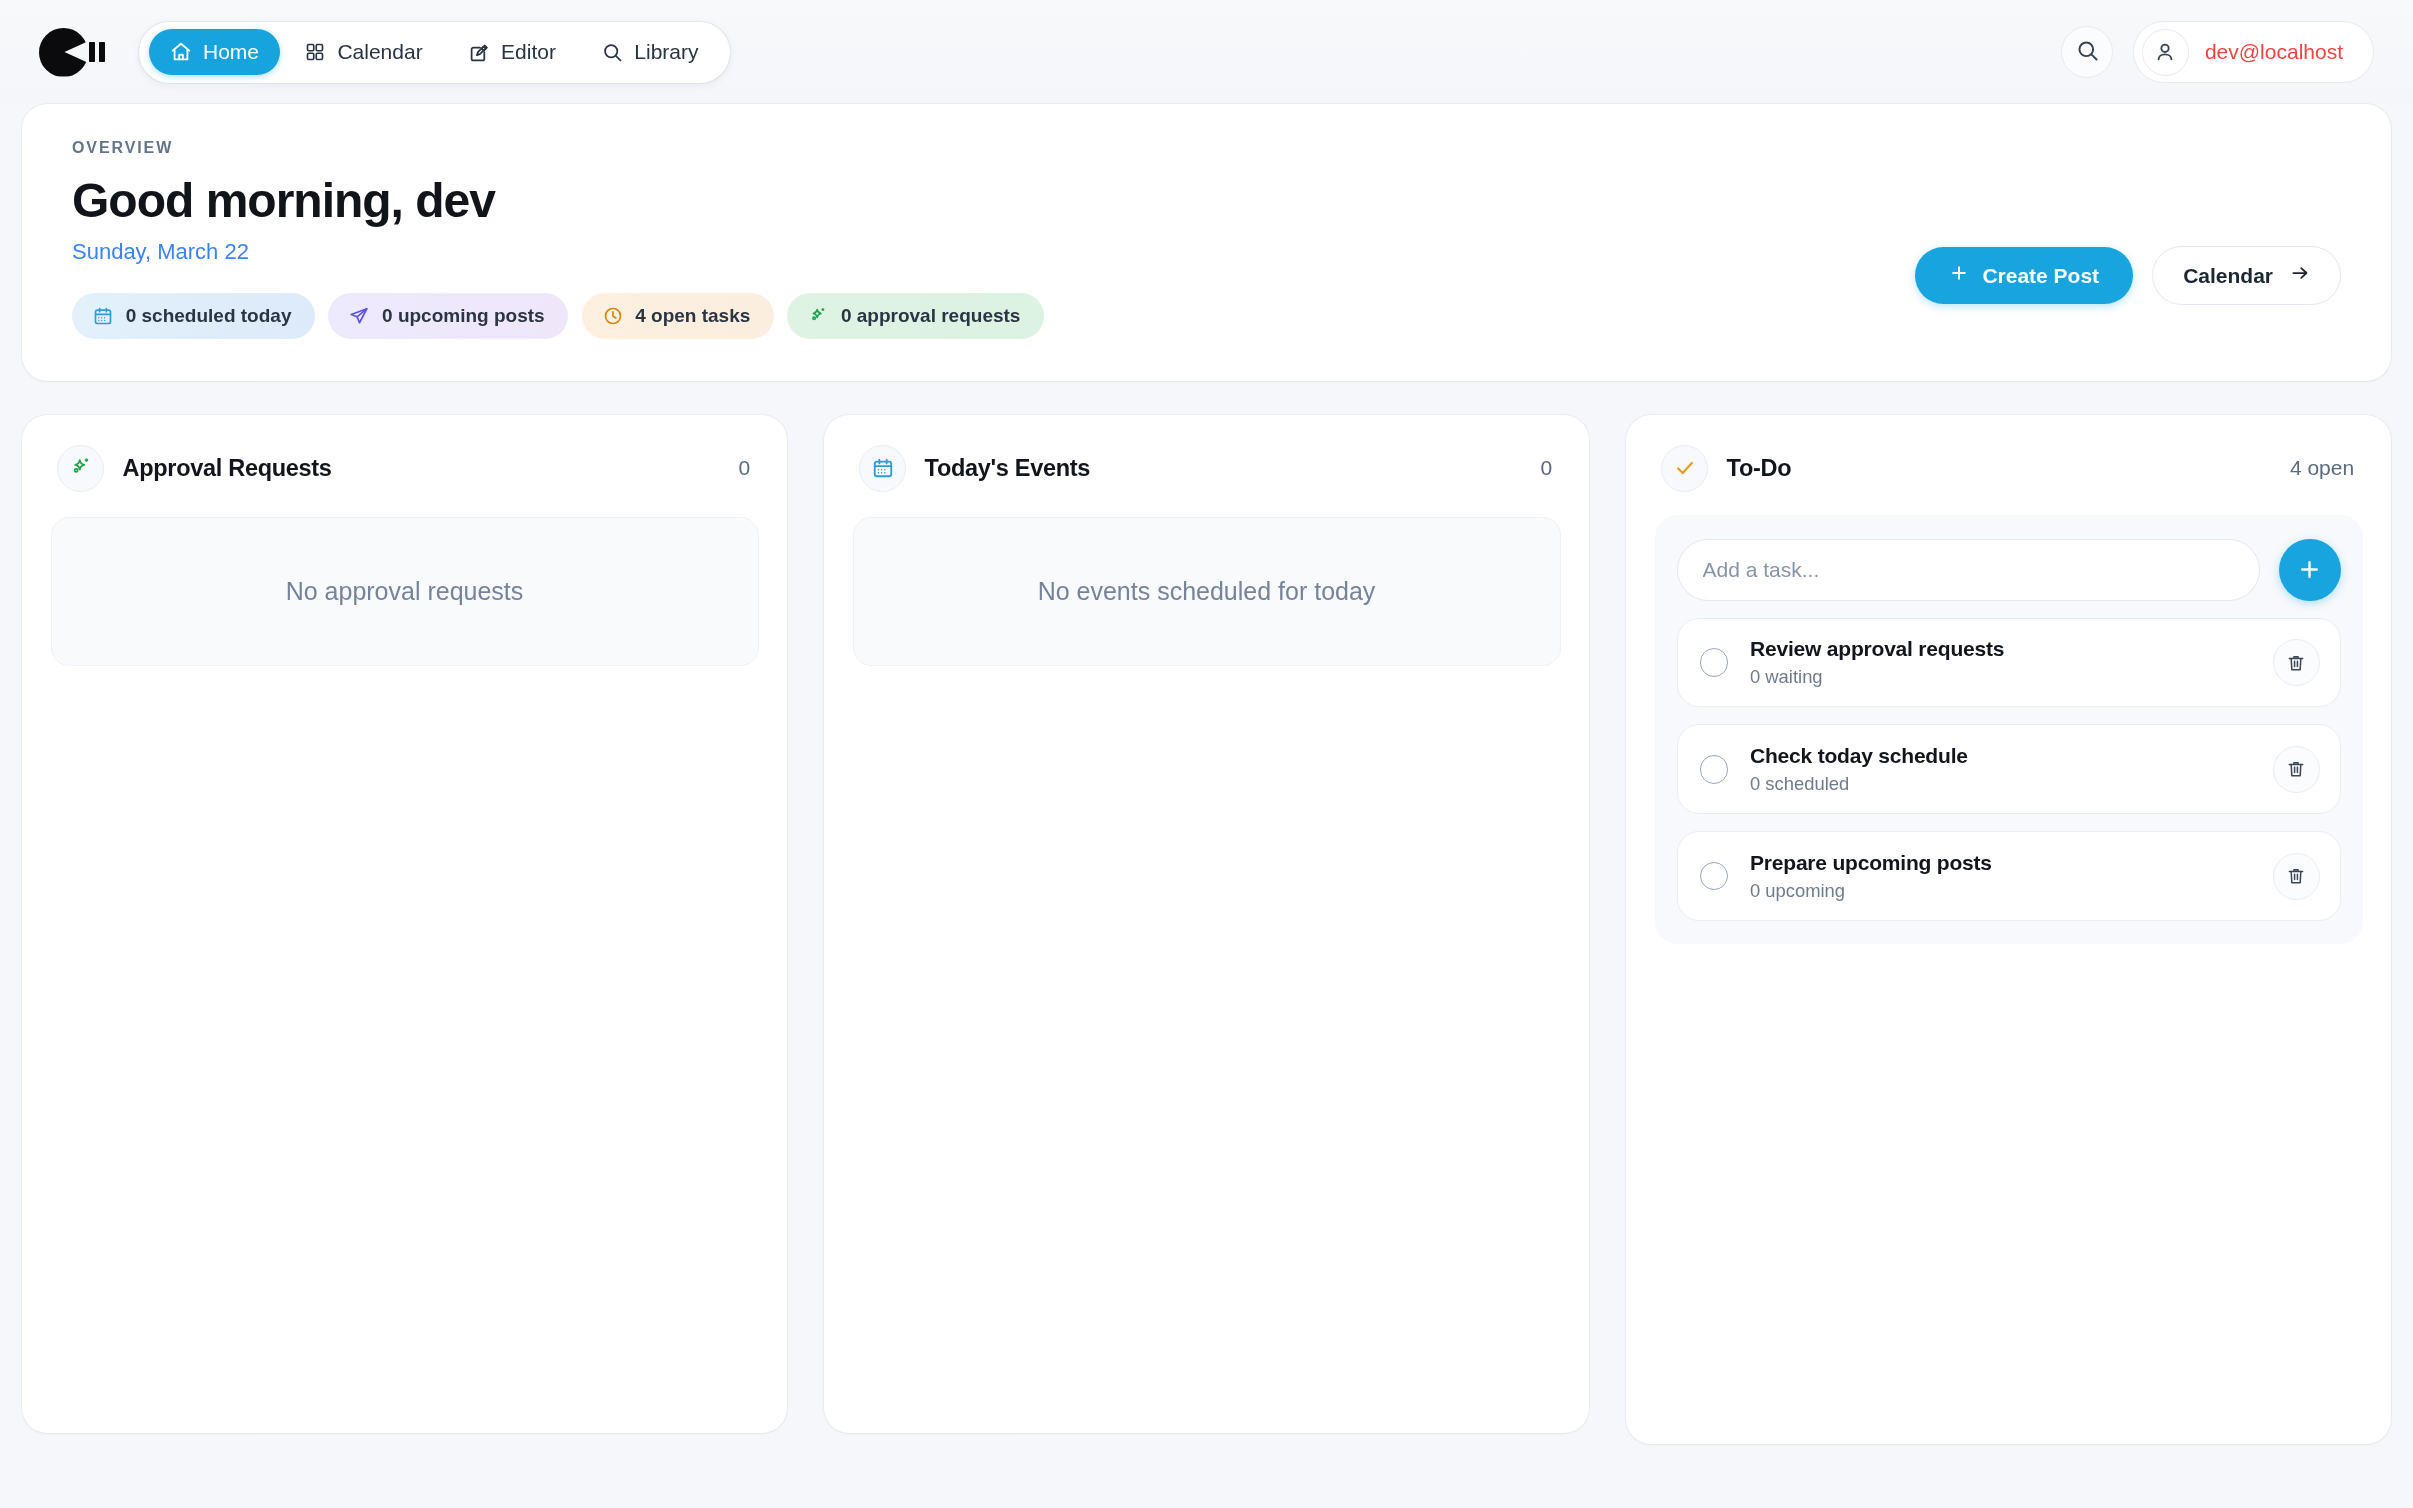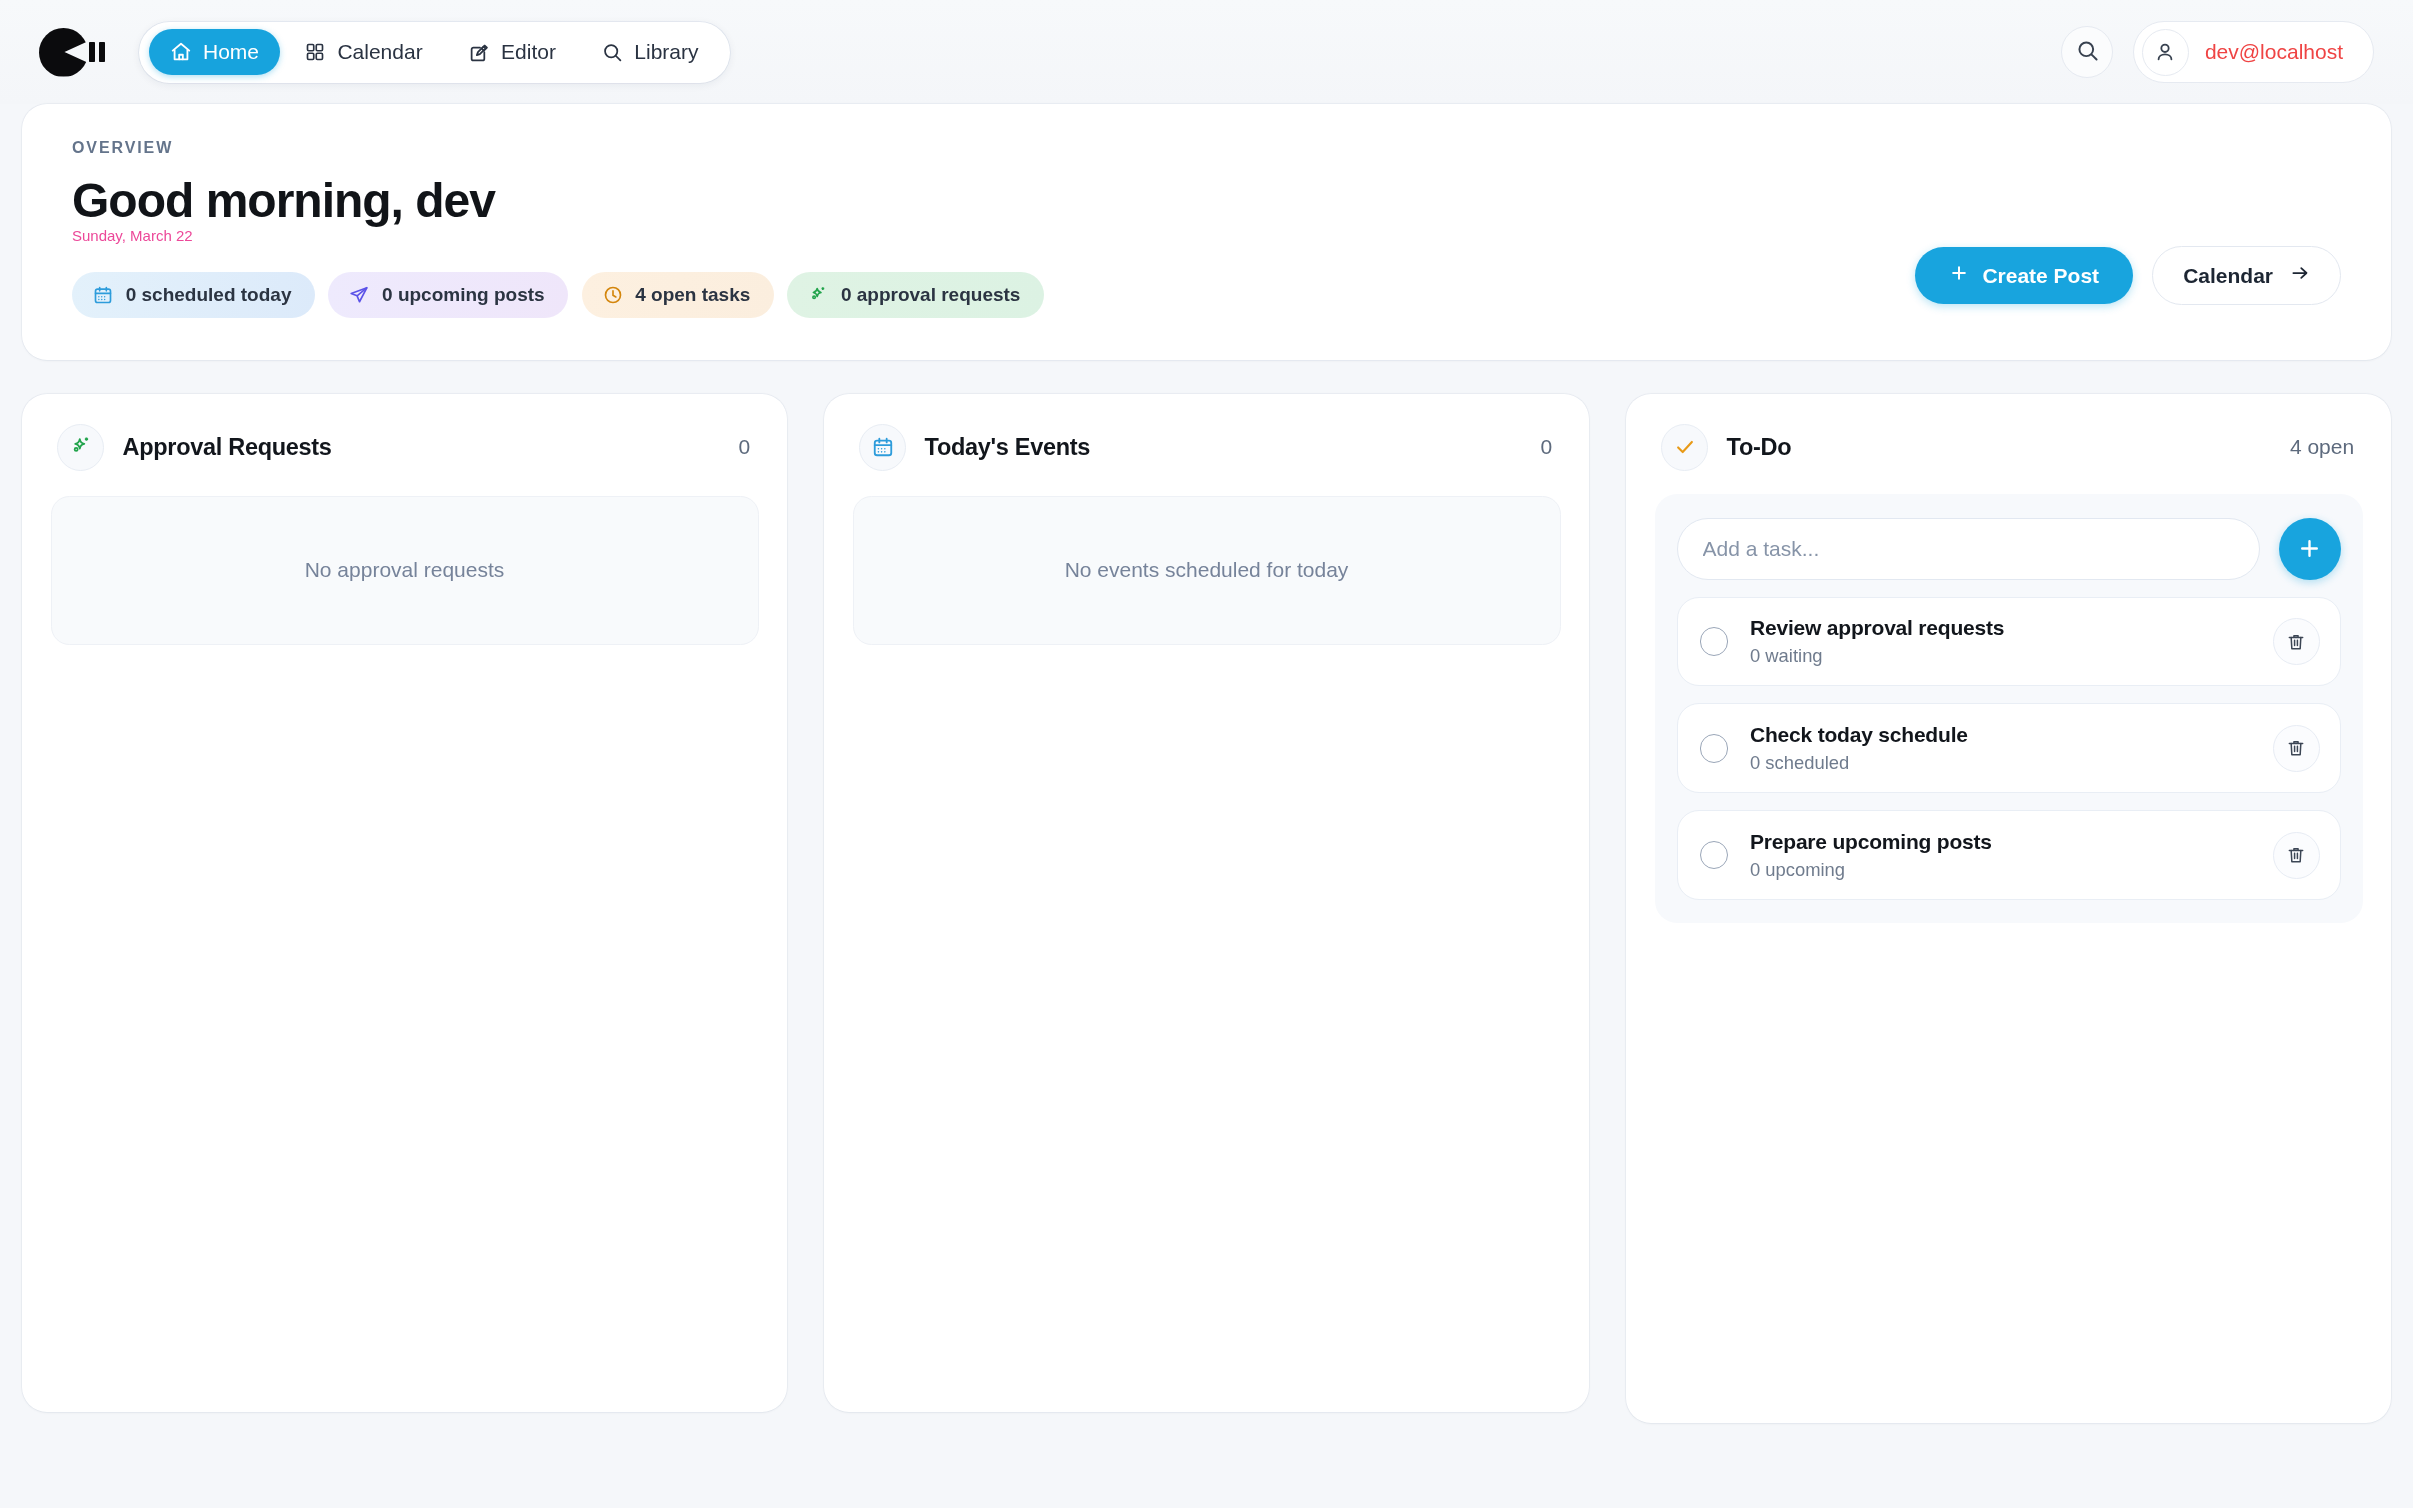--- a/index.html
+++ b/index.html
@@ -121,23 +121,23 @@
   }
   .hero-title {
     font-size: 48px;
     font-weight: 700;
     color: #111418;
     letter-spacing: -1px;
     margin-top: 18.4px;
     line-height: 1.07;
   }
   .hero-date {
-    font-size: 15px;
-    color: #ec4899;
-    margin-top: 0;
+    font-size: 22px;
+    color: #3b82f6;
+    margin-top: 12px;
   }
   .pill-row {
     display: flex;
     gap: 13.4px;
     margin-top: 28.5px;
   }
   .pill {
     display: flex;
     align-items: flex-end;
     gap: 11.7px;
@@ -225,21 +225,21 @@
     font-size: 21px;
     color: #5d6a7d;
   }
   .empty-box {
     margin-top: 25px;
     height: 149px;
     border-radius: 18.4px;
     background: #f8fafc;
     border: 0.8px solid #eef1f6;
     display: flex; align-items: center; justify-content: center;
-    font-size: 21px;
+    font-size: 25px;
     color: #76839a;
   }
 
   
   .todo-panel {
     margin-top: 23.5px;
     background: #f7f9fc;
     border-radius: 22px;
     padding: 23.5px 22px;
   }

